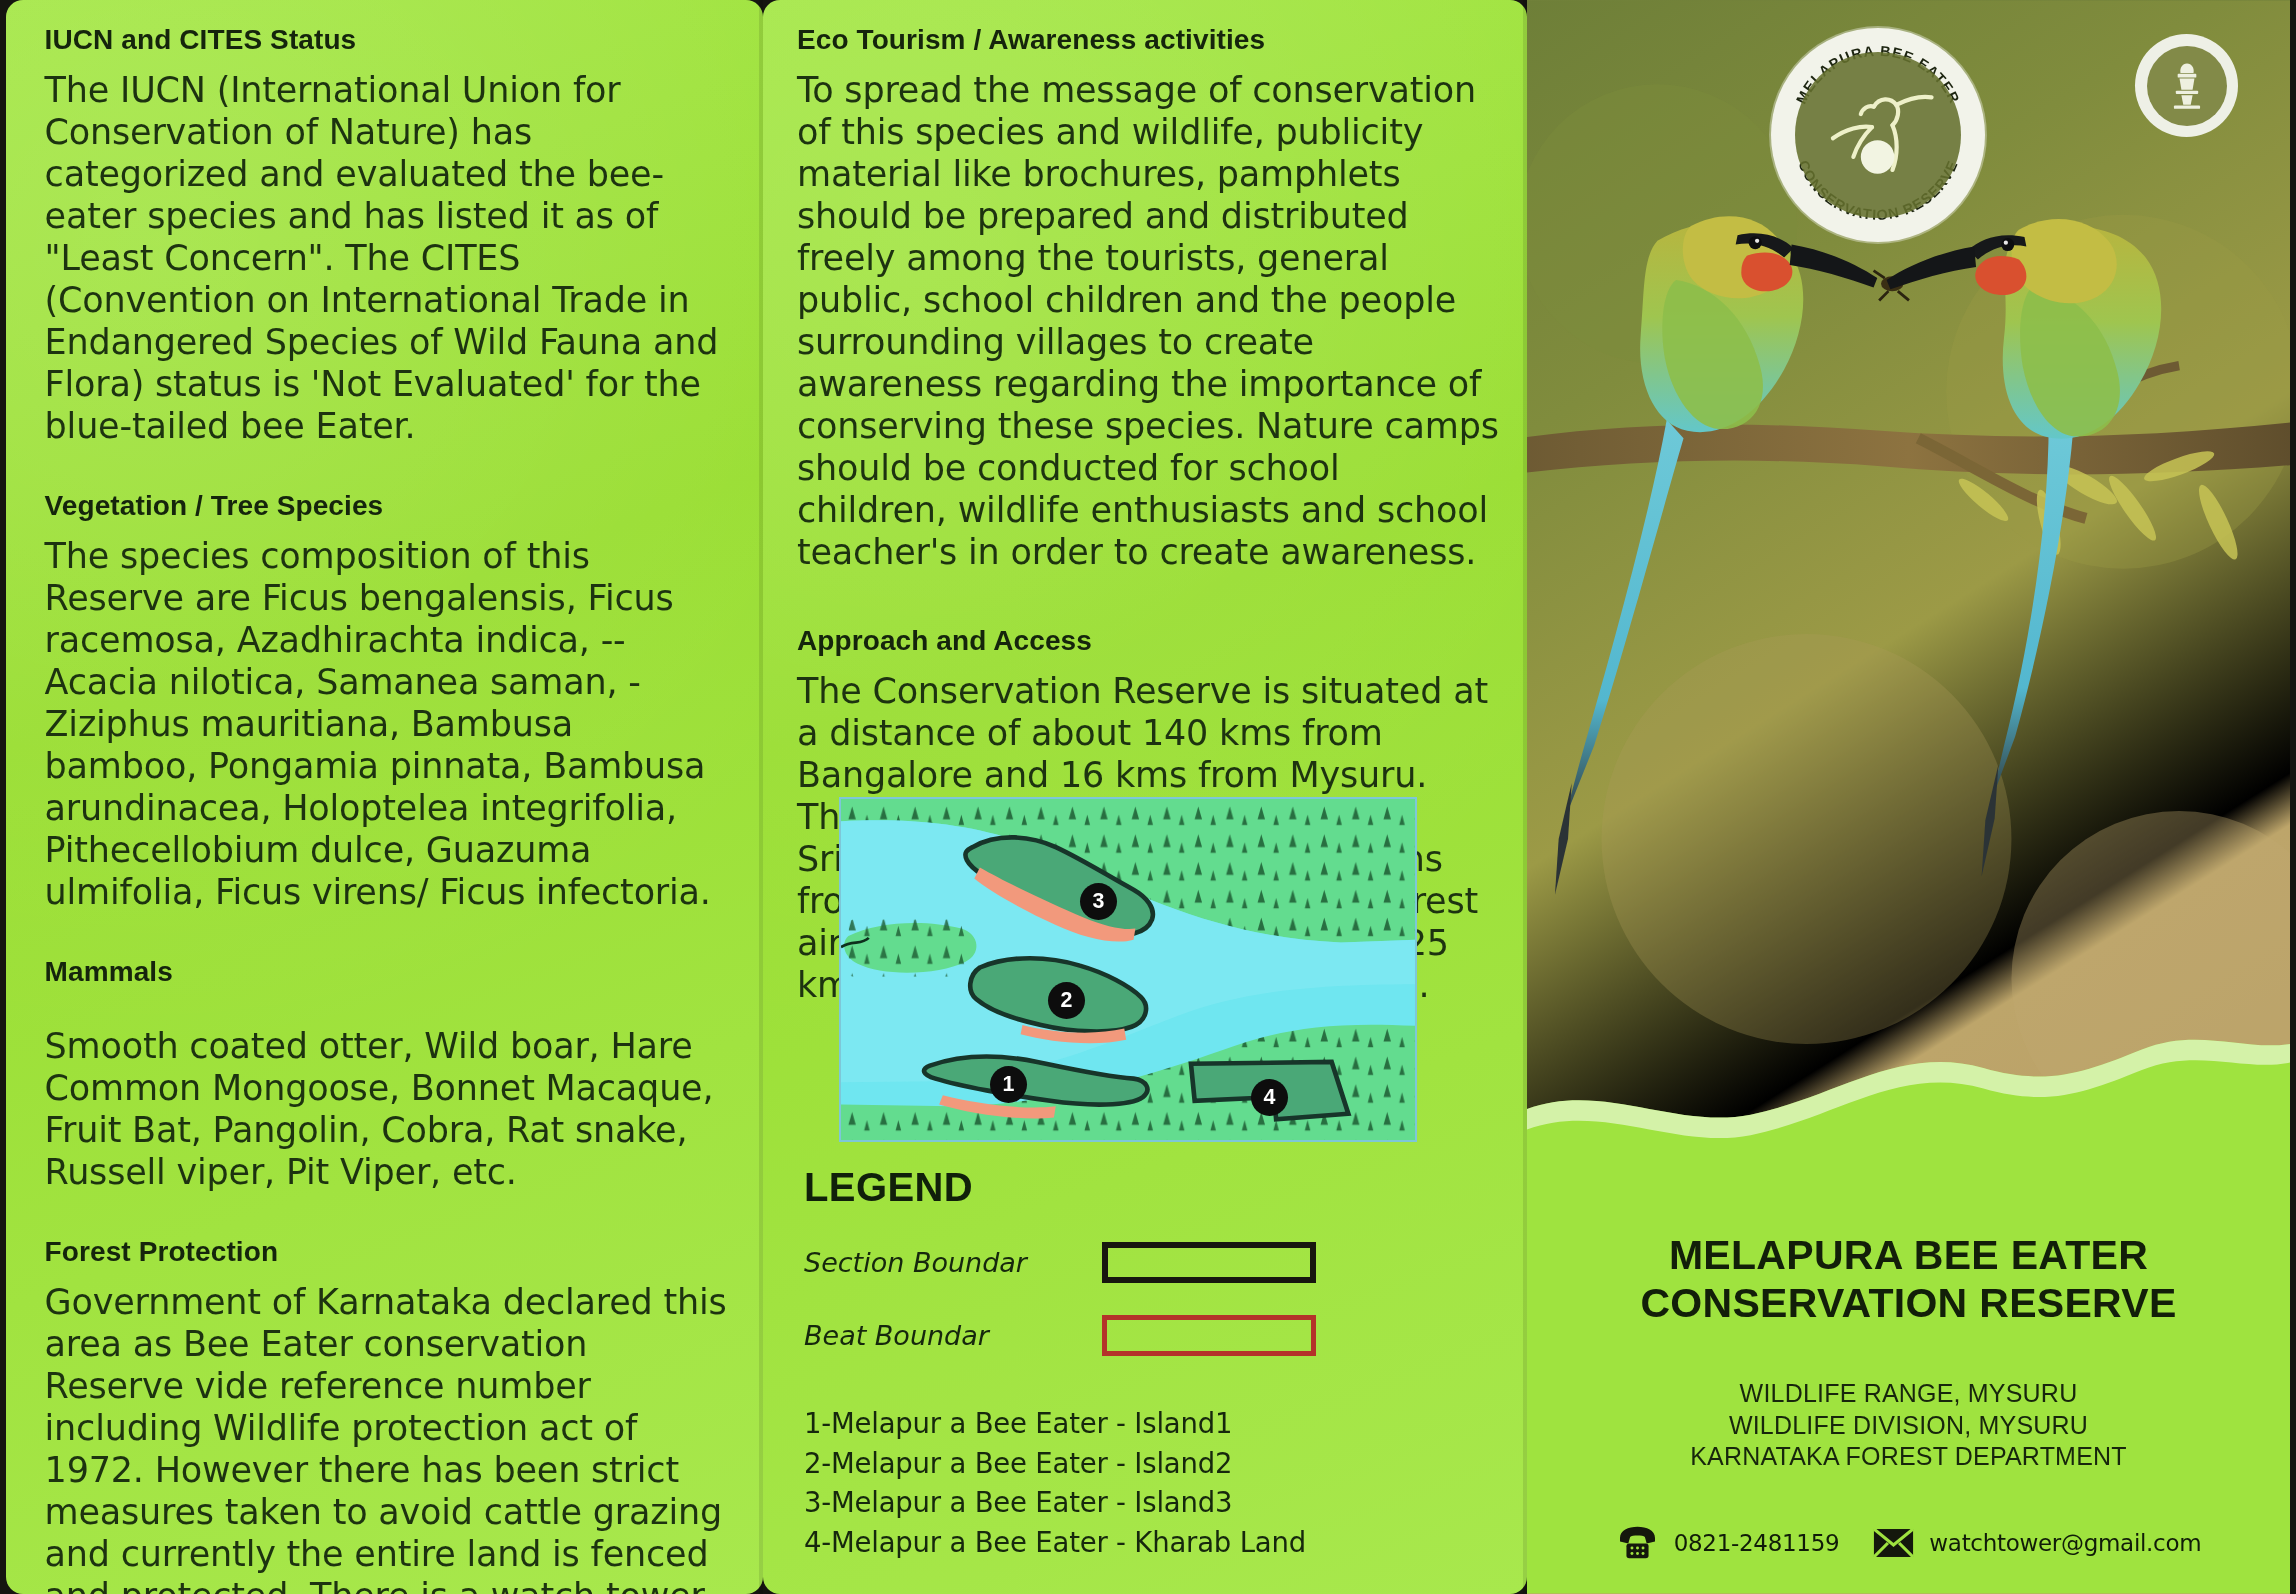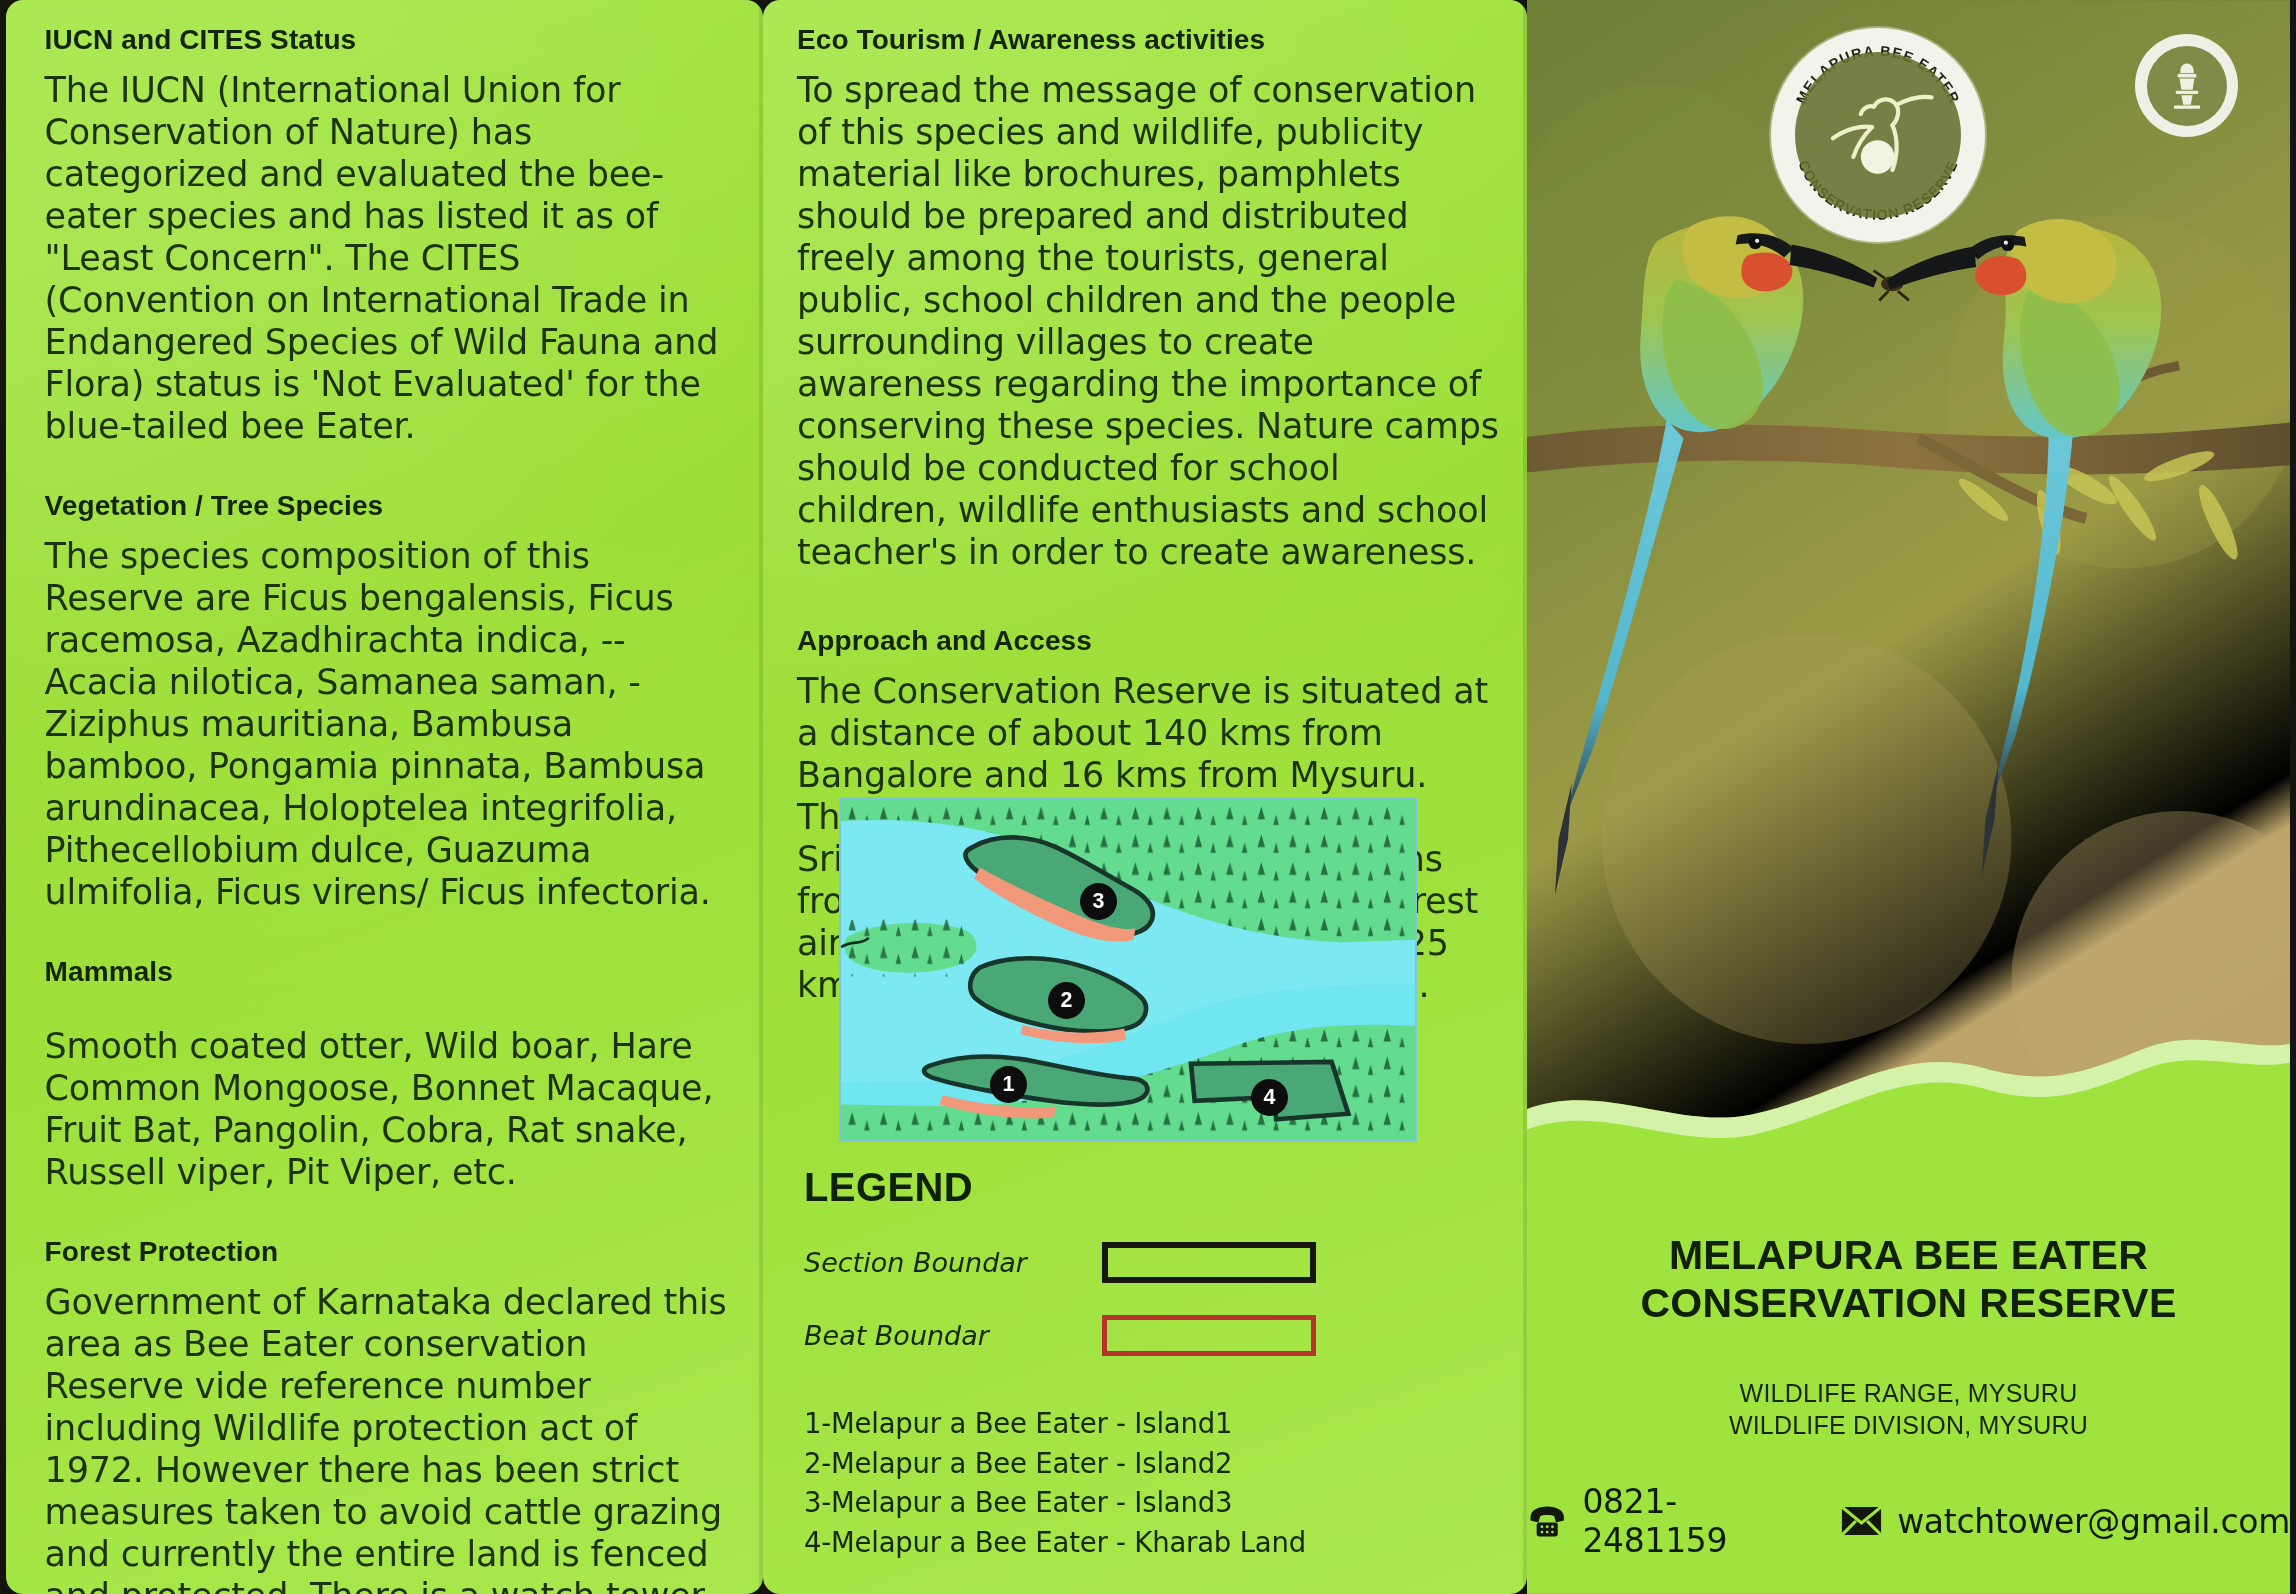--- a/index.html
+++ b/index.html
@@ -107,21 +107,21 @@
     position:absolute; left:0; right:0; top:1378px; text-align:center;
     font-family:"Liberation Sans", sans-serif; font-size:25px;
     line-height:1.26; color:#17260c; letter-spacing:0.2px;
   }
   .contact {
     position:absolute; left:0; right:0; bottom:34px;
     display:flex; align-items:center; justify-content:center; gap:34px;
   }
   .cbit { display:flex; align-items:center; gap:15px; }
   .cbit span.txt {
-    font-family:"DejaVu Sans", sans-serif; font-size:33px;
+    font-family:"DejaVu Sans", sans-serif; font-size:23px;
     color:#101c08; letter-spacing:-0.3px;
   }
 </style>
 </head>
 <body>
 
 <div class="sheet">
 
   <div class="panel-left">
     <div class="text-col">
@@ -336,20 +336,21 @@
     </svg>
 
     <div class="rt-title">
       <div>MELAPURA BEE EATER</div>
       <div>CONSERVATION RESERVE</div>
     </div>
 
     <div class="rt-sub">
       <div>WILDLIFE RANGE, MYSURU</div>
       <div>WILDLIFE DIVISION, MYSURU</div>
+      <div>KARNATAKA FOREST DEPARTMENT</div>
     </div>
 
     <div class="contact">
       <div class="cbit">
         <svg width="43" height="35" viewBox="0 0 46 38">
           <path d="M4,14 C4,6 13,2 23,2 C33,2 42,6 42,14 L42,18 L33,20 L31,13
                    C29,11 17,11 15,13 L13,20 L4,18 Z" fill="#14180c"></path>
           <rect x="11" y="20" width="24" height="16" rx="3" fill="#14180c"></rect>
           <g fill="#9fe33f">
             <circle cx="17" cy="25" r="1.6"></circle>

